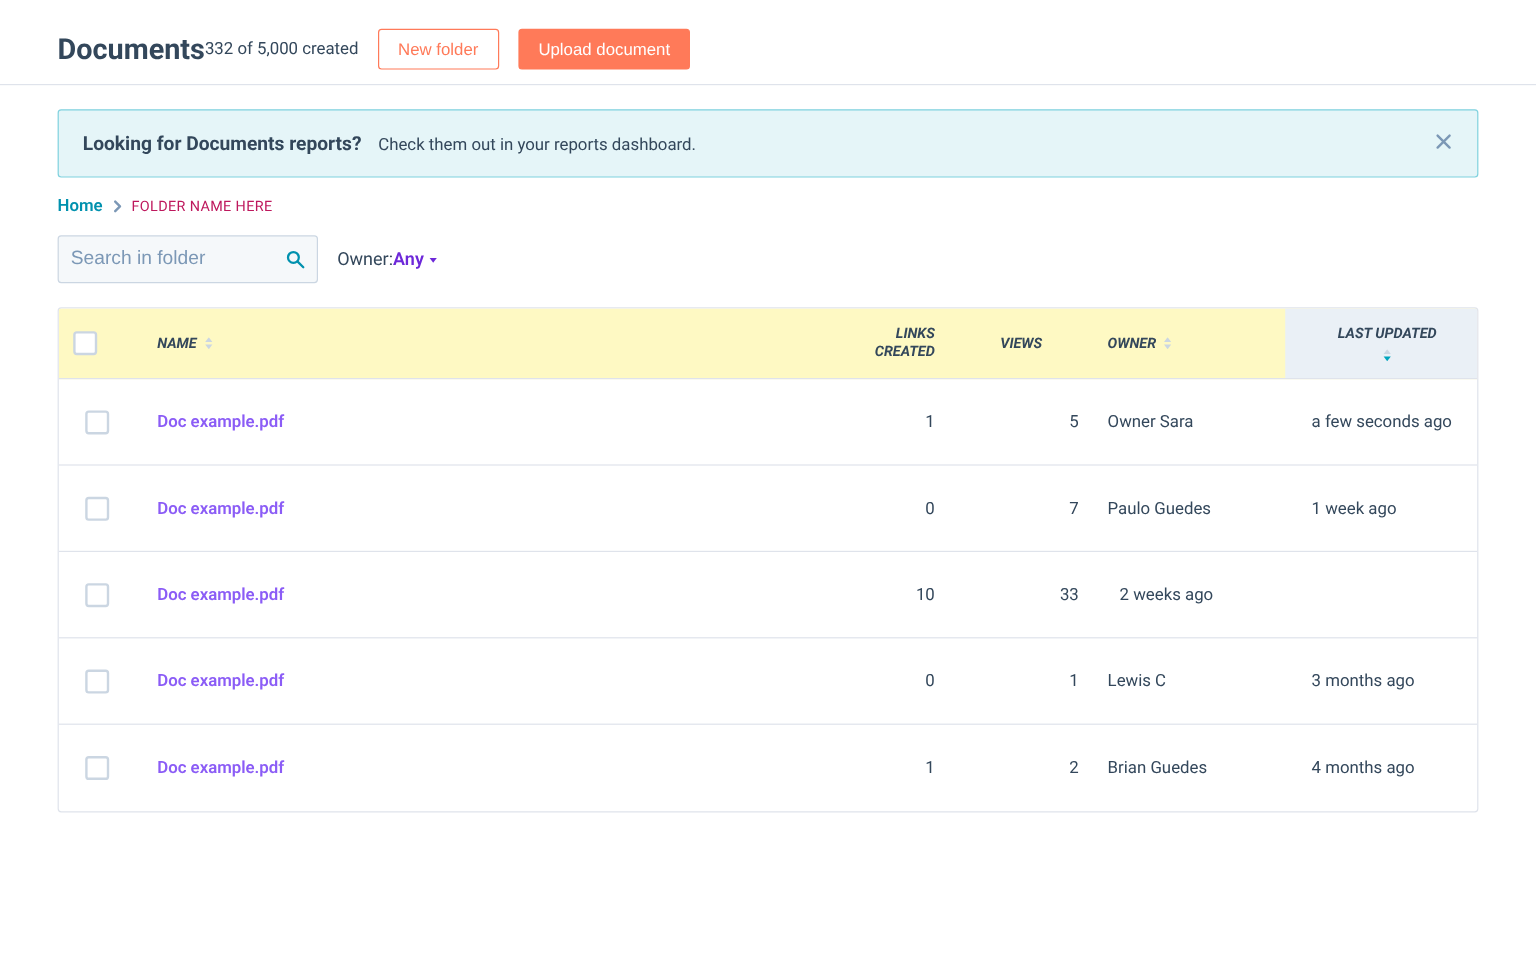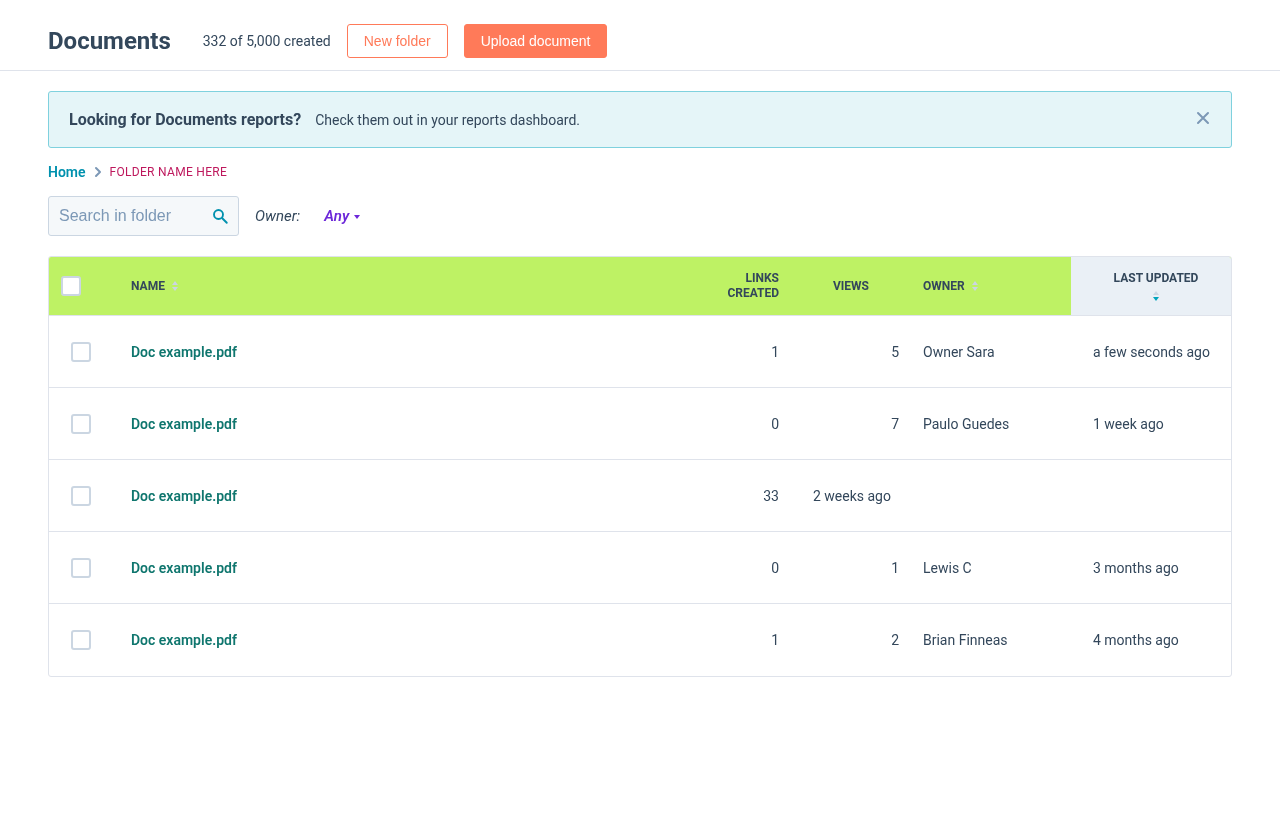--- a/index.html
+++ b/index.html
@@ -19,21 +19,20 @@
     color: #33475b;
   }
   .header-right {
     display: flex;
     align-items: center;
     gap: 16px;
   }
   .count-text {
     font-size: 14px;
     color: #33475b;
-    margin-left: 32px;
   }
   .btn {
     font-size: 14px;
     padding: 9px 16px;
     border-radius: 3px;
     cursor: pointer;
     font-weight: 400;
     border: 1px solid transparent;
     line-height: 1;
   }
@@ -103,21 +102,21 @@
 
   
   .filters {
     display: flex;
     align-items: center;
     gap: 16px;
     margin-bottom: 20px;
   }
   .search-wrap {
     position: relative;
-    width: 191px;
+    width: 217px;
   }
   .search-input {
     width: 100%;
     height: 40px;
     border: 1px solid #cbd6e2;
     border-radius: 3px;
     padding: 8px 36px 8px 10px;
     font-size: 16px;
     color: #33475b;
     background: #f5f8fa;
@@ -128,23 +127,22 @@
     right: 10px;
     top: 50%;
     transform: translateY(-50%);
     color: #0091ae;
     display: inline-flex;
   }
   .search-icon svg { width: 18px; height: 18px; }
   .owner-filter {
     display: flex;
     align-items: flex-start;
-    gap: 24px;
+    gap: 0;
     font-size: 15px;
-    font-style: italic;
   }
   .owner-label { color: #33475b; }
   .owner-value {
     color: #6d28d9;
     font-weight: 600;
     cursor: pointer;
     display: inline-flex;
     align-items: center;
     gap: 4px;
   }
@@ -152,22 +150,23 @@
 
   
   .table {
     border: 1px solid #dfe3eb;
     border-radius: 3px;
     overflow: hidden;
   }
   .thead {
     display: grid;
     grid-template-columns: 60px 1fr 120px 120px 160px 160px;
-    background: #bef264;
+    background: #fef9c3;
     border-bottom: 1px solid #dfe3eb;
+    font-style: italic;
   }
   .th {
     padding: 14px 12px;
     font-size: 12px;
     font-weight: 700;
     color: #33475b;
     text-transform: uppercase;
     display: flex;
     align-items: center;
     gap: 6px;
@@ -194,21 +193,21 @@
   .tbody .row:last-child { border-bottom: none; }
   .td {
     padding: 24px 12px;
     font-size: 14px;
     color: #33475b;
     display: flex;
     align-items: center;
   }
   .td-check { justify-content: center; padding-left: 16px; }
   .td-name { padding-left: 22px; }
-  .td-name a { color: #0f766e; font-weight: 600; text-decoration: none; cursor: pointer; }
+  .td-name a { color: #8b5cf6; font-weight: 600; text-decoration: none; cursor: pointer; }
   .td-num { justify-content: flex-end; }
   .td-owner { }
   .td-last { padding-left: 22px; }
 
   
   .checkbox {
     width: 20px;
     height: 20px;
     border: 2px solid #cbd6e2;
     border-radius: 3px;
@@ -345,20 +344,21 @@
           <div class="td td-owner">Paulo Guedes</div>
           <div class="td td-last">1 week ago</div>
         </div>
         <div class="row">
           <div class="td td-check">
             <span class="checkbox"></span>
           </div>
           <div class="td td-name">
             <a>Doc example.pdf</a>
           </div>
+          <div class="td td-num">10</div>
           <div class="td td-num">33</div>
           <div class="td td-last">2 weeks ago</div>
         </div>
         <div class="row">
           <div class="td td-check">
             <span class="checkbox"></span>
           </div>
           <div class="td td-name">
             <a>Doc example.pdf</a>
           </div>
@@ -369,18 +369,18 @@
         </div>
         <div class="row">
           <div class="td td-check">
             <span class="checkbox"></span>
           </div>
           <div class="td td-name">
             <a>Doc example.pdf</a>
           </div>
           <div class="td td-num">1</div>
           <div class="td td-num">2</div>
-          <div class="td td-owner">Brian Finneas</div>
+          <div class="td td-owner">Brian Guedes</div>
           <div class="td td-last">4 months ago</div>
         </div>
       </div>
   </div>
 </div>
 
 </body></html>

